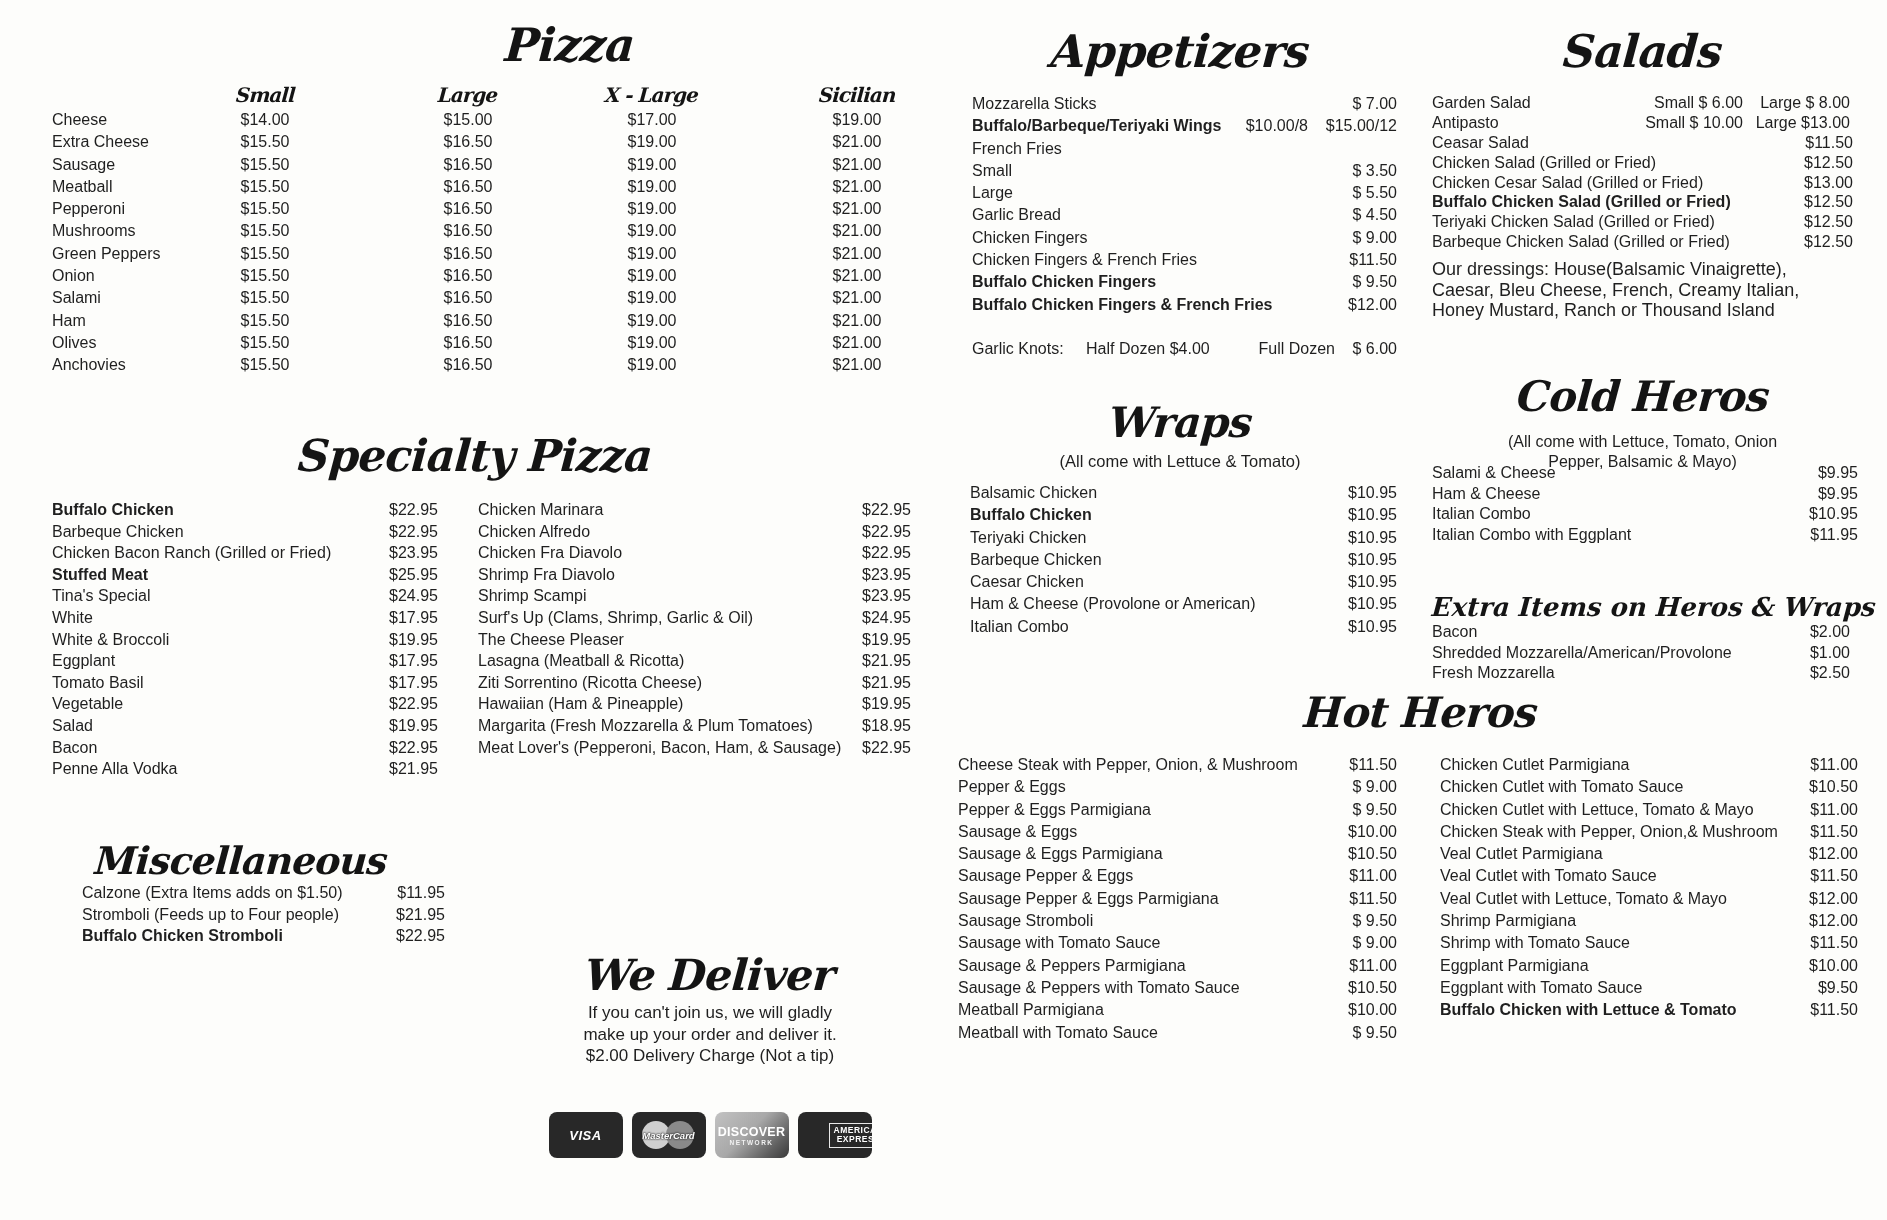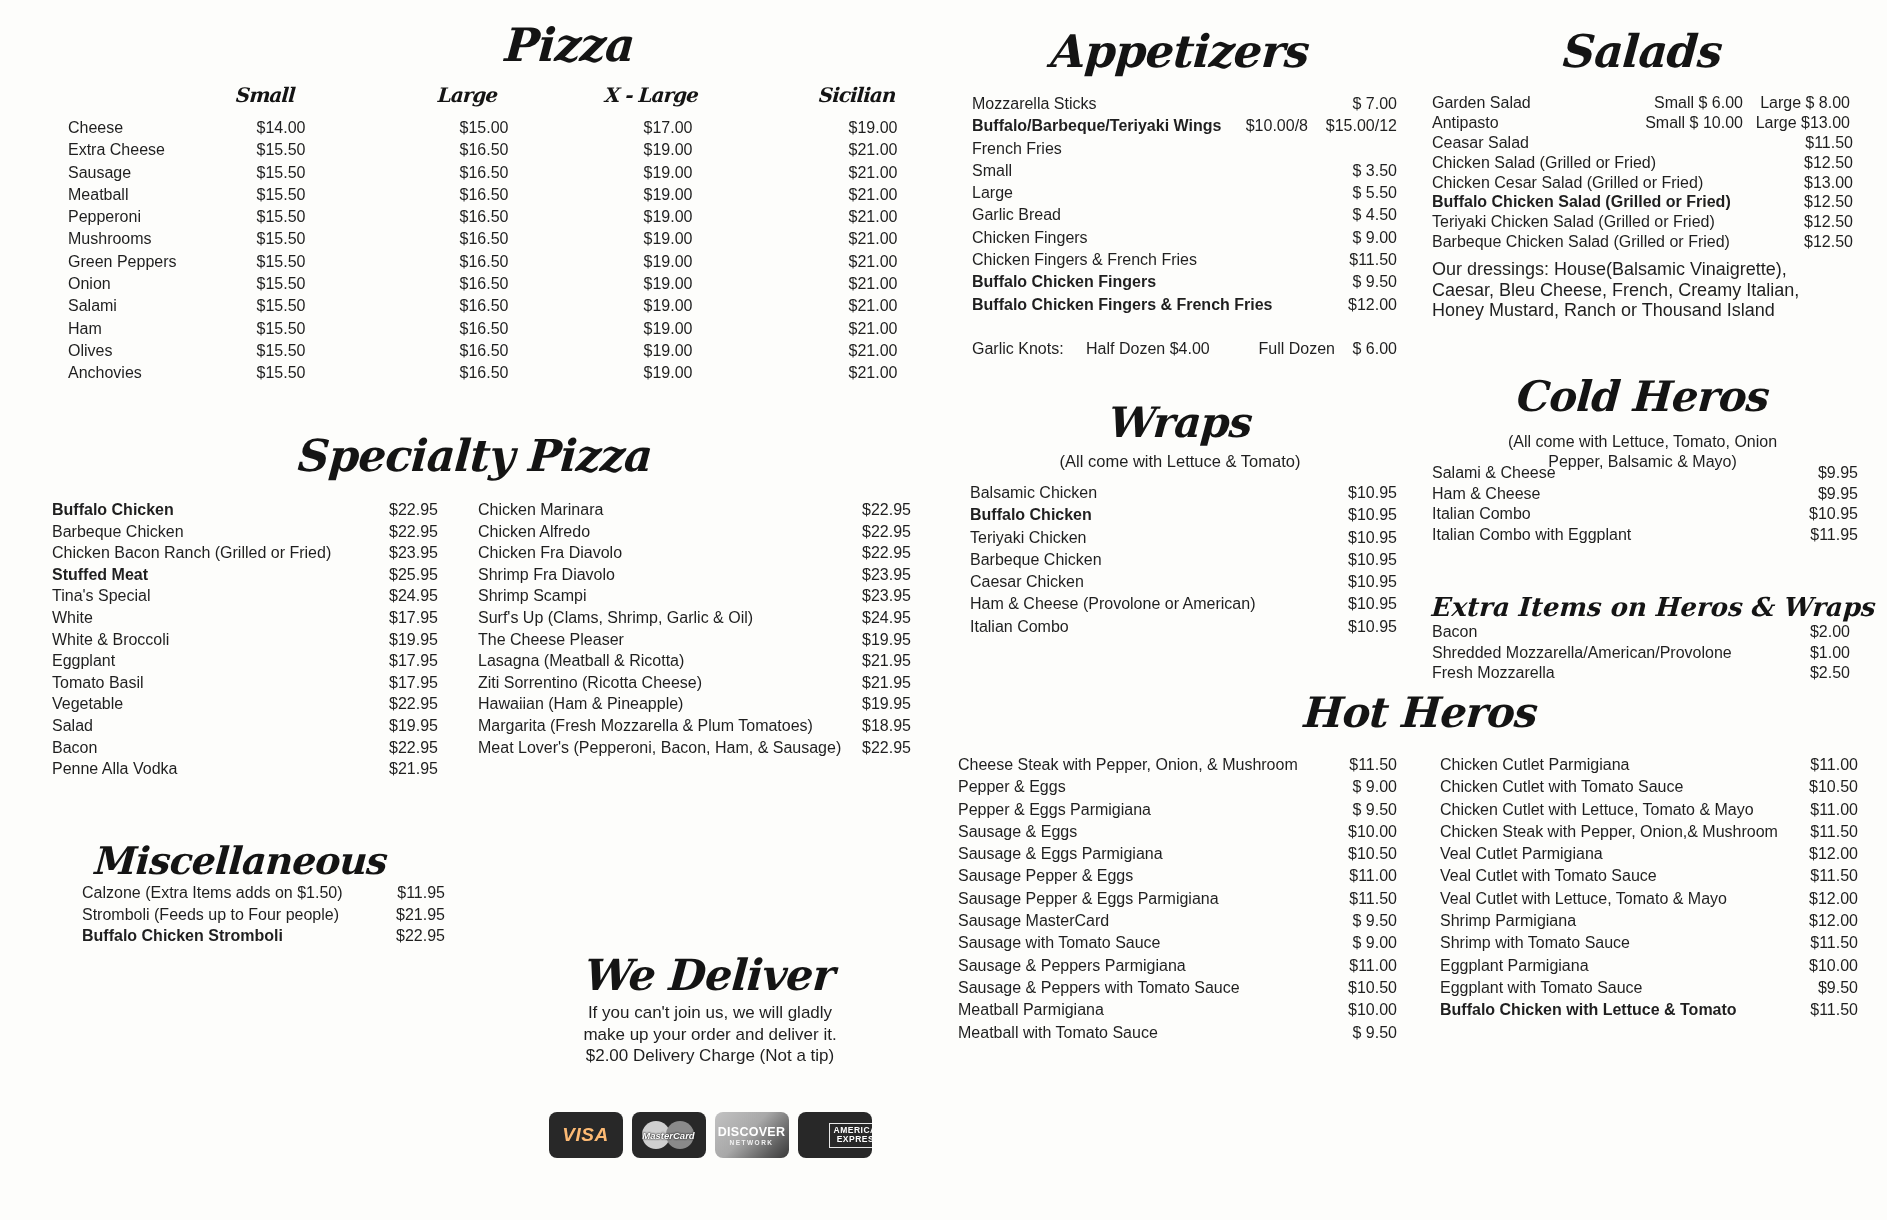--- a/index.html
+++ b/index.html
@@ -33,21 +33,21 @@
   .r217 .row{height:21.7px;line-height:21.7px;}
   .r20 .row{height:19.9px;line-height:19.9px;}
   .r205 .row{height:20.5px;line-height:20.5px;}
   
   .dl-lines{text-align:center;font-size:17px;line-height:21.5px;}
   .cards{display:flex;justify-content:center;gap:9px;}
   .card{
     width:74px;height:46px;border-radius:8px;background:#282828;position:relative;
     display:flex;align-items:center;justify-content:center;overflow:hidden;flex-direction:column;
   }
-  .card .visa-txt{color:#fdba74;font-weight:bold;font-style:italic;font-size:19px;letter-spacing:.5px;}
+  .card .visa-txt{color:#ffffff;font-weight:bold;font-style:italic;font-size:13px;letter-spacing:.5px;}
   .mc-c1,.mc-c2{position:absolute;top:9px;width:28px;height:28px;border-radius:50%;}
   .mc-c1{left:10px;background:#cfcfcf;}
   .mc-c2{left:34px;background:#8a8a8a;}
   .mc-txt{position:relative;color:#fff;font-weight:bold;font-style:italic;font-size:9.5px;
     text-shadow:0 0 2px #222,0 0 2px #222;}
   .card.discover{background:linear-gradient(135deg,#c2c2c2 0%,#a8a8a8 45%,#5d5d5d 80%,#3a3a3a 100%);}
   .dv-txt{color:#fff;font-weight:bold;font-size:12.5px;letter-spacing:.3px;}
   .dv-sub{color:#f2f2f2;font-size:6.5px;letter-spacing:1.5px;font-weight:bold;}
   .ax-box{border:1.5px solid #e8e8e8;padding:2px 4px;text-align:center;margin-left:48px;}
   .ax-l{color:#fff;font-weight:bold;font-size:8.5px;letter-spacing:.5px;line-height:9.5px;}
@@ -62,21 +62,21 @@
     <div class="abs sec-title" style="left:370px;top:18px;width:400px;">
       <span class="script" style="font-size:46px;">Pizza</span>
     </div>
     <div class="abs pz-head" style="left:40px;top:84px;width:880px;">
       <span class="pz-name"></span>
       <span class="pz-c"><span class="script" style="font-size:20px;">Small</span></span>
       <span class="pz-c g1"><span class="script" style="font-size:20px;">Large</span></span>
       <span class="pz-c g2"><span class="script" style="font-size:20px;">X - Large</span></span>
       <span class="pz-c g3"><span class="script" style="font-size:20px;">Sicilian</span></span>
     </div>
-    <div class="abs" style="left:56px;top:109px;width:880px;margin-top:8px;">
+    <div class="abs" style="left:40px;top:109px;width:880px;">
 
         <div class="pz-row">
           <span class="pz-name">Cheese</span>
           <span class="pz-c">$14.00</span>
           <span class="pz-c g1">$15.00</span>
           <span class="pz-c g2">$17.00</span>
           <span class="pz-c g3">$19.00</span>
         </div>
 
         <div class="pz-row">
@@ -512,21 +512,21 @@
           <span class="n">Sausage Pepper &amp; Eggs</span>
           <span class="p">$11.00</span>
         </div>
 
         <div class="row">
           <span class="n">Sausage Pepper &amp; Eggs Parmigiana</span>
           <span class="p">$11.50</span>
         </div>
 
         <div class="row">
-          <span class="n">Sausage MasterCard</span>
+          <span class="n">Sausage Stromboli</span>
           <span class="p">$ 9.50</span>
         </div>
 
         <div class="row">
           <span class="n">Sausage with Tomato Sauce</span>
           <span class="p">$ 9.00</span>
         </div>
 
         <div class="row">
           <span class="n">Sausage &amp; Peppers Parmigiana</span>

